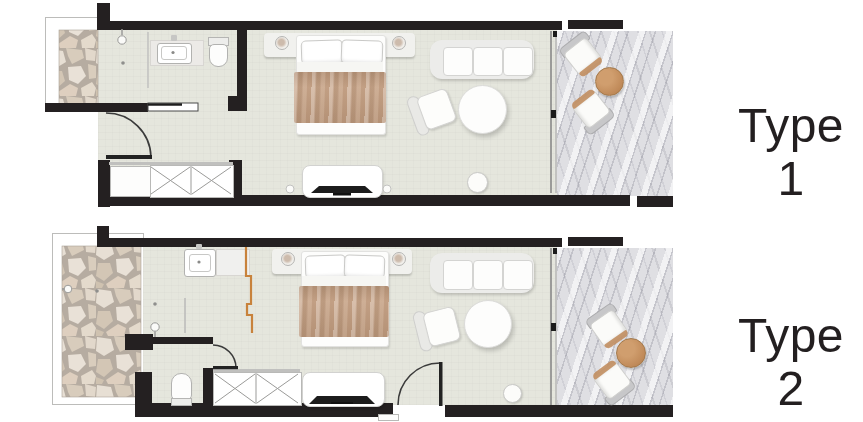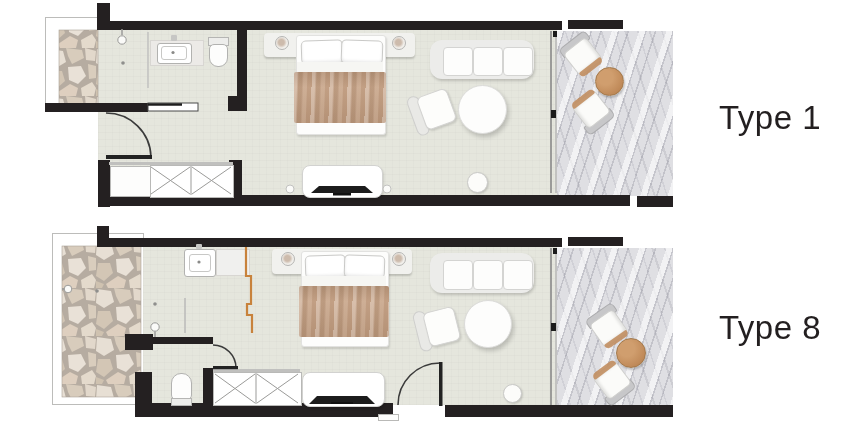--- a/index.html
+++ b/index.html
@@ -12,21 +12,21 @@
           font-family:"Liberation Sans", sans-serif;}
   .wall{position:absolute;background:var(--wall);}
   .floor{position:absolute;background:var(--floor);
     background-image:repeating-linear-gradient(0deg, rgba(0,0,0,.018) 0 1px, transparent 1px 7px),
                      repeating-linear-gradient(90deg, rgba(0,0,0,.015) 0 1px, transparent 1px 7px);}
   .marble{position:absolute;background-color:var(--marble);
     background-image:
       repeating-linear-gradient(108deg, rgba(255,255,255,.6) 0 6px, rgba(150,150,162,.35) 6px 7.5px, rgba(255,255,255,0) 7.5px 15px, rgba(120,120,134,.28) 15px 16.5px, rgba(255,255,255,0) 16.5px 26px),
       repeating-linear-gradient(72deg, rgba(110,110,124,.16) 0 2px, transparent 2px 12px, rgba(150,150,164,.2) 12px 13.5px, transparent 13.5px 23px);}
   .patiobox{position:absolute;background:#fff;border:1px solid #bcbcba;}
-  .label{position:absolute;font-size:33px;line-height:1.1;color:var(--ink);letter-spacing:.5px;}
+  .label{position:absolute;font-size:48px;line-height:1.1;color:var(--ink);letter-spacing:.5px;text-align:center;}
   .slider-line{position:absolute;width:1.5px;background:var(--line);}
   .slider-line2{position:absolute;width:1.5px;background:var(--softline);}
   .tick{position:absolute;background:#1b1b1b;}
   .counter{position:absolute;background:#eceae7;border:1px solid #d8d6d2;}
   .sink{position:absolute;background:#fff;border:1px solid #b2b2b0;border-radius:3px;}
   .basin{position:absolute;border:1px solid #c8c8c6;border-radius:3px;}
   .faucet{position:absolute;background:#c6c6c4;border-radius:1px;}
   .tank{position:absolute;background:#ededeb;border:1px solid #b5b5b3;}
   .bowl{position:absolute;background:#fdfdfc;border:1px solid #b2b2b0;}
   .grayline{position:absolute;background:#c0c0be;}
@@ -261,15 +261,15 @@
       <line x1="257" y1="403" x2="298" y2="374"></line>
         <line x1="257" y1="374" x2="298" y2="403"></line>
       <line x1="256" y1="373" x2="256" y2="404"></line>
     </g>
 
     <polygon points="309,404 317,396 367,396 375,404" fill="#1c1c1c"></polygon>
     <rect x="331" y="402" width="22" height="2" fill="#111"></rect>
   </svg>
 
   <div class="label z6" style="left:719px;top:100px;">Type 1</div>
-  <div class="label z6" style="left:719px;top:310px;">Type 8</div>
+  <div class="label z6" style="left:719px;top:310px;">Type 2</div>
 
 </div>
 
 </body></html>

